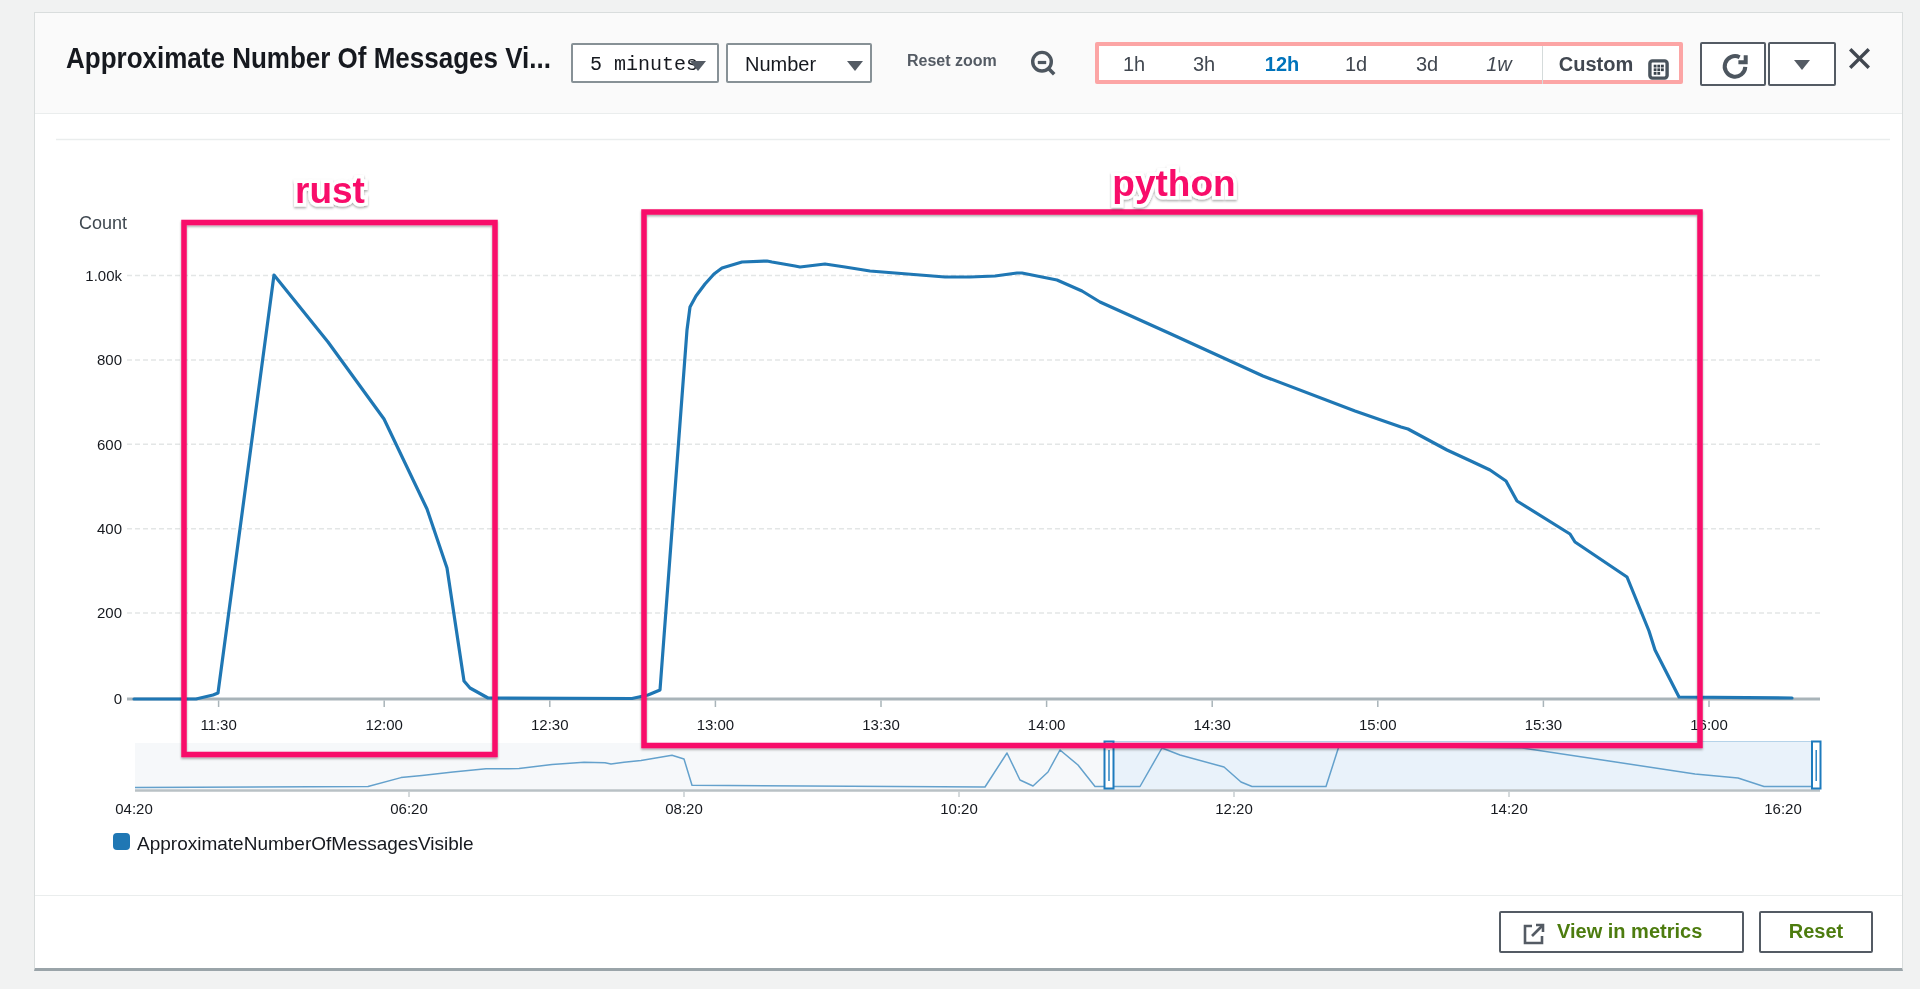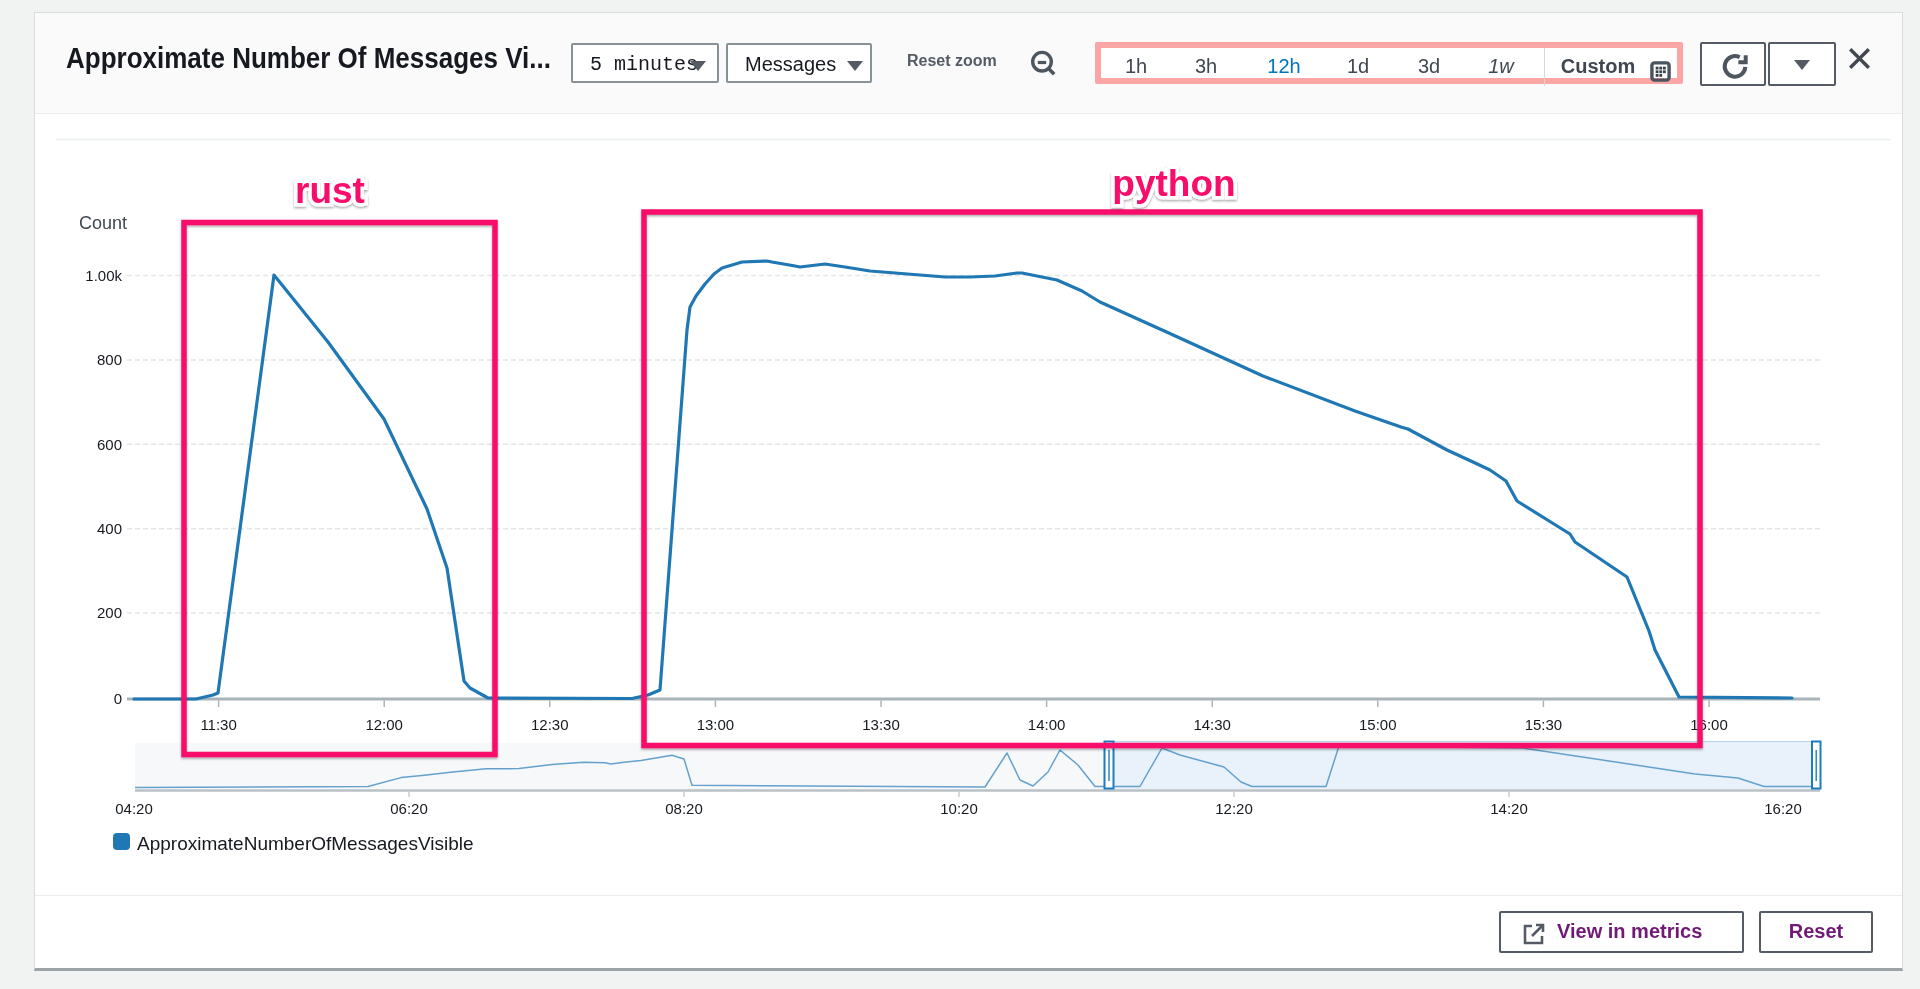--- a/index.html
+++ b/index.html
@@ -23,61 +23,61 @@
   }
   .selbox .lbl { position:absolute; left:17px; top:8px; }
   .caret {
     position:absolute; width:0; height:0;
     border-left:8px solid transparent; border-right:8px solid transparent;
     border-top:10px solid #545b64; top:16px;
   }
   #resetz { position:absolute; left:872px; top:39px; font-size:16px; font-weight:bold; color:#545b64; }
   #seg {
     position:absolute; left:1060px; top:29px; width:588px; height:42px;
-    background:#fff; border:6px solid #fca5a5; border-radius:2px;
+    background:#fff; border:4px solid #fca5a5; border-radius:2px;
   }
   .segit { position:absolute; top:7px; font-size:20px; color:#414750; transform:translateX(-50%); }
   .btn2 {
     position:absolute; top:29px; height:44px; background:#fff;
     border:2px solid #545b64; border-radius:2px;
   }
   #foot {
     position:absolute; left:0; bottom:0; width:100%; height:73px;
     background:#fff; border-top:1px solid #eaeded;
   }
   .fbtn {
     position:absolute; top:15px; height:42px; background:#fff;
     border:2px solid #545b64; border-radius:2px;
-    font-size:20px; font-weight:bold; color:#701a75; text-align:center;
+    font-size:20px; font-weight:bold; color:#4d7c0f; text-align:center;
   }
   svg text { font-family:"Liberation Sans", sans-serif; }
 </style>
 </head>
 <body>
 <div id="card">
   <div id="hdr">
     <div class="ttl">Approximate Number Of Messages Vi...</div>
     <div class="selbox" style="left:536px; width:148px;font-family:Liberation Mono, monospace;">
         <span class="lbl">5 minutes</span>
         <span class="caret" style="left:117px;"></span>
       </div>
     <div class="selbox" style="left:691px; width:146px;">
-        <span class="lbl">Messages</span>
+        <span class="lbl">Number</span>
         <span class="caret" style="left:119px;"></span>
       </div>
     <div id="resetz">Reset zoom</div>
     <svg id="zoomicon" style="position:absolute; left:989px; top:32px;" width="36" height="36" viewBox="0 0 36 36" fill="none">
       <circle cx="18" cy="16.7" r="9.3" stroke="#4d565f" stroke-width="3.4"></circle>
       <line x1="13.8" y1="17.5" x2="22.2" y2="17.5" stroke="#4d565f" stroke-width="3.2"></line>
       <line x1="24.3" y1="23.3" x2="30.2" y2="29.2" stroke="#4d565f" stroke-width="3.6"></line>
     </svg>
     <div id="seg">
       <span class="segit" style="left:35px;">1h</span>
       <span class="segit" style="left:105px;text-align:right;">3h</span>
-      <span class="segit" style="left:183px; color:#0073bb; font-weight:normal;">12h</span>
+      <span class="segit" style="left:183px; color:#0073bb; font-weight:bold;">12h</span>
       <span class="segit" style="left:257px;">1d</span>
       <span class="segit" style="left:328px;">3d</span>
       <span class="segit" style="left:400px;font-style:italic;">1w</span>
       <span style="position:absolute; left:443px; top:0px; width:1px; height:38px; background:#d5dbdb;"></span>
       <span class="segit" style="left:497px;font-weight:bold;">Custom</span>
       <svg style="position:absolute; left:549px; top:13px;" width="21" height="21" viewBox="0 0 21 21" fill="none">
         <rect x="1.9" y="1.9" width="17.2" height="17.2" rx="2.5" stroke="#4a545d" stroke-width="3.4"></rect>
         <g fill="#39424b">
           <rect x="5.7" y="5.7" width="2.8" height="2.8"></rect>
             <rect x="9.35" y="5.7" width="2.8" height="2.8"></rect>

